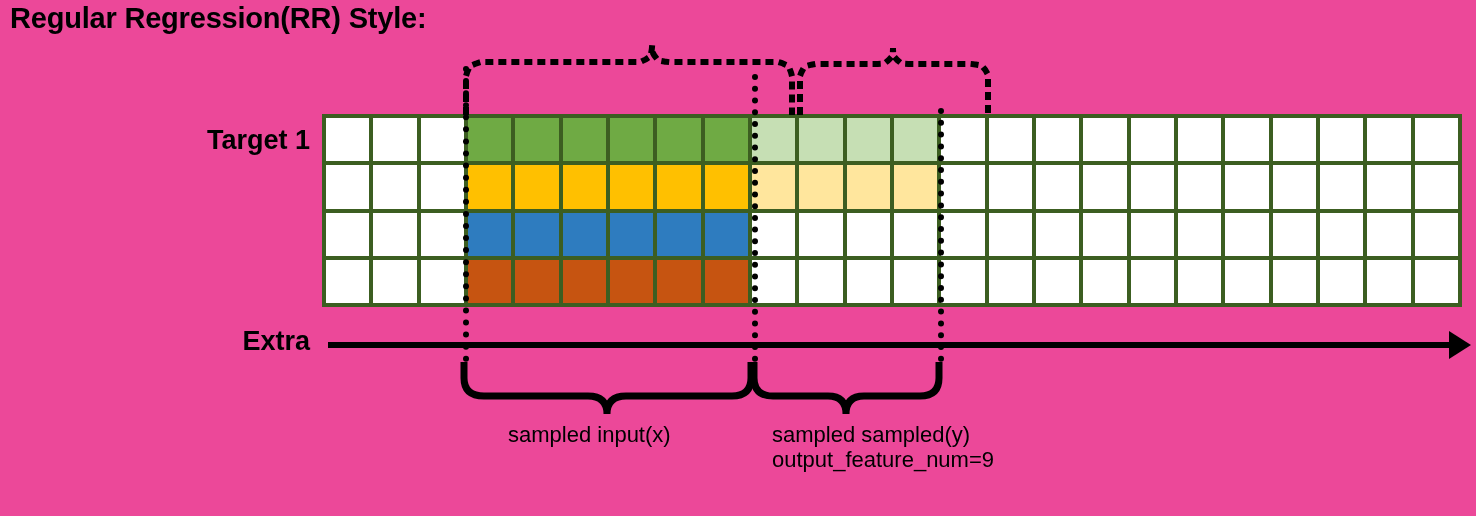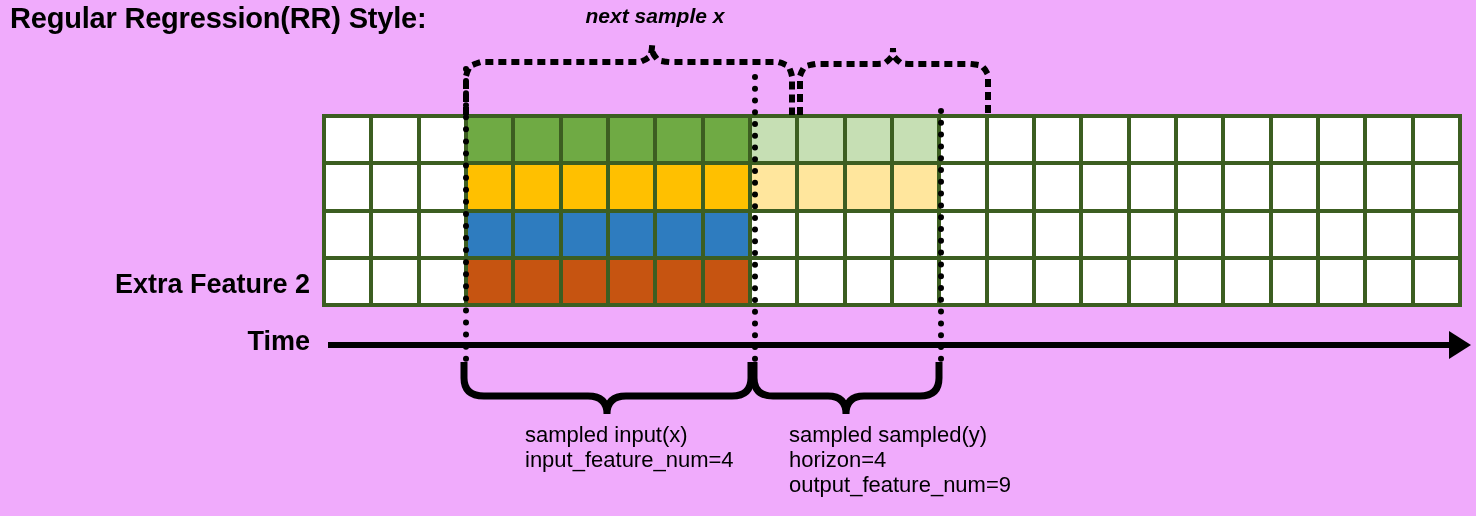--- a/index.html
+++ b/index.html
@@ -8,21 +8,21 @@
     background: #ffffff;
   }
   body {
     font-family: "Liberation Sans", sans-serif;
     -webkit-font-smoothing: antialiased;
   }
   #canvas {
     position: relative;
     width: 1476px;
     height: 516px;
-    background: #f0abfc;
+    background: #ec4899;
     overflow: hidden;
   }
   .abs { position: absolute; }
 
   
   #page-title {
     left: 10px;
     top: 2px;
     font-size: 29px;
     font-weight: 700;
@@ -129,37 +129,35 @@
     pointer-events: none;
   }
 
   
   .caption-block {
     font-size: 22px;
     font-weight: 400;
     color: #000000;
     line-height: 25px;
     white-space: nowrap;
-    margin-left: 17px;
   }
   #caption-input  { left: 508px; top: 422px; }
   #caption-output { left: 772px; top: 422px; }
 </style>
 </head>
 <body>
 
 <div id="canvas">
 
   <div class="abs" id="page-title">Regular Regression(RR) Style:</div>
 
-  <div class="abs brace-label-top" id="label-next-sample-x">next sample x</div>
-
-  <div class="abs row-label" id="row-label-3">Extra Feature 2</div>
-
-  <div class="abs" id="time-label">Time</div>
+
+  <div class="abs row-label" id="row-label-0">Target 1</div>
+
+  <div class="abs" id="time-label">Extra</div>
 
   <div class="abs" id="grid">
       <div class="grid-row">
         <div class="grid-cell" style="background: rgb(255, 255, 255);"></div>
         <div class="grid-cell" style="background: rgb(255, 255, 255);"></div>
         <div class="grid-cell" style="background: rgb(255, 255, 255);"></div>
         <div class="grid-cell" style="background: rgb(111, 170, 68);"></div>
         <div class="grid-cell" style="background: rgb(111, 170, 68);"></div>
         <div class="grid-cell" style="background: rgb(111, 170, 68);"></div>
         <div class="grid-cell" style="background: rgb(111, 170, 68);"></div>
@@ -274,21 +272,19 @@
 
     <path d="M 800,112 L 800,80 Q 800,64 818,64 L 876,64 Q 893,64 893,48 Q 893,64 910,64 L 970,64 Q 988,64 988,80 L 988,112" fill="none" stroke="#000000" stroke-width="6" stroke-dasharray="2 11" stroke-linecap="square"></path>
 
     <path d="M 464,362 L 464,378 Q 464,396 484,396 L 588,396 Q 607,396 607,414 Q 607,396 626,396 L 732,396 Q 751,396 751,378 L 751,362" fill="none" stroke="#000000" stroke-width="7" stroke-linecap="butt"></path>
 
     <path d="M 754,362 L 754,378 Q 754,396 773,396 L 828,396 Q 846,396 846,414 Q 846,396 864,396 L 920,396 Q 939,396 939,378 L 939,362" fill="none" stroke="#000000" stroke-width="7" stroke-linecap="butt"></path>
   </svg>
 
   <div class="abs caption-block" id="caption-input">
     <div>sampled input(x)</div>
-    <div>input_feature_num=4</div>
   </div>
   <div class="abs caption-block" id="caption-output">
     <div>sampled sampled(y)</div>
-    <div>horizon=4</div>
     <div>output_feature_num=9</div>
   </div>
 
 </div>
 
 </body></html>

